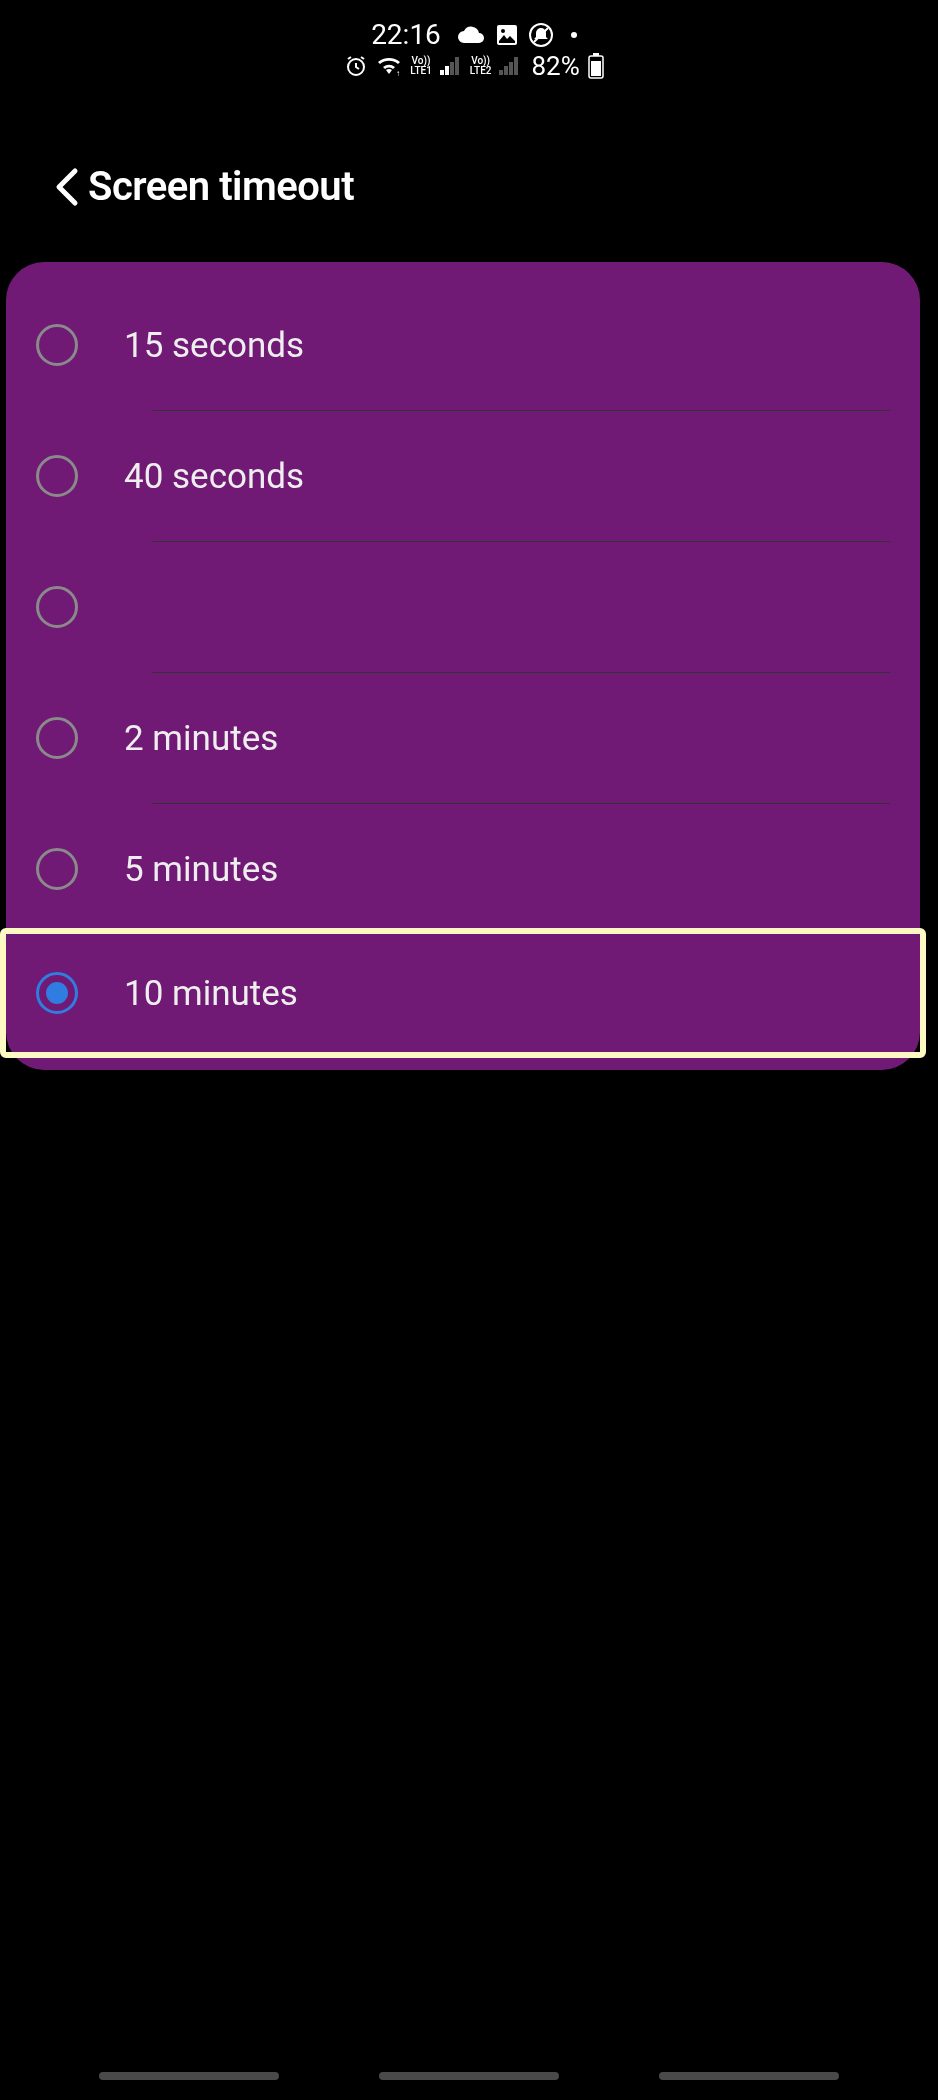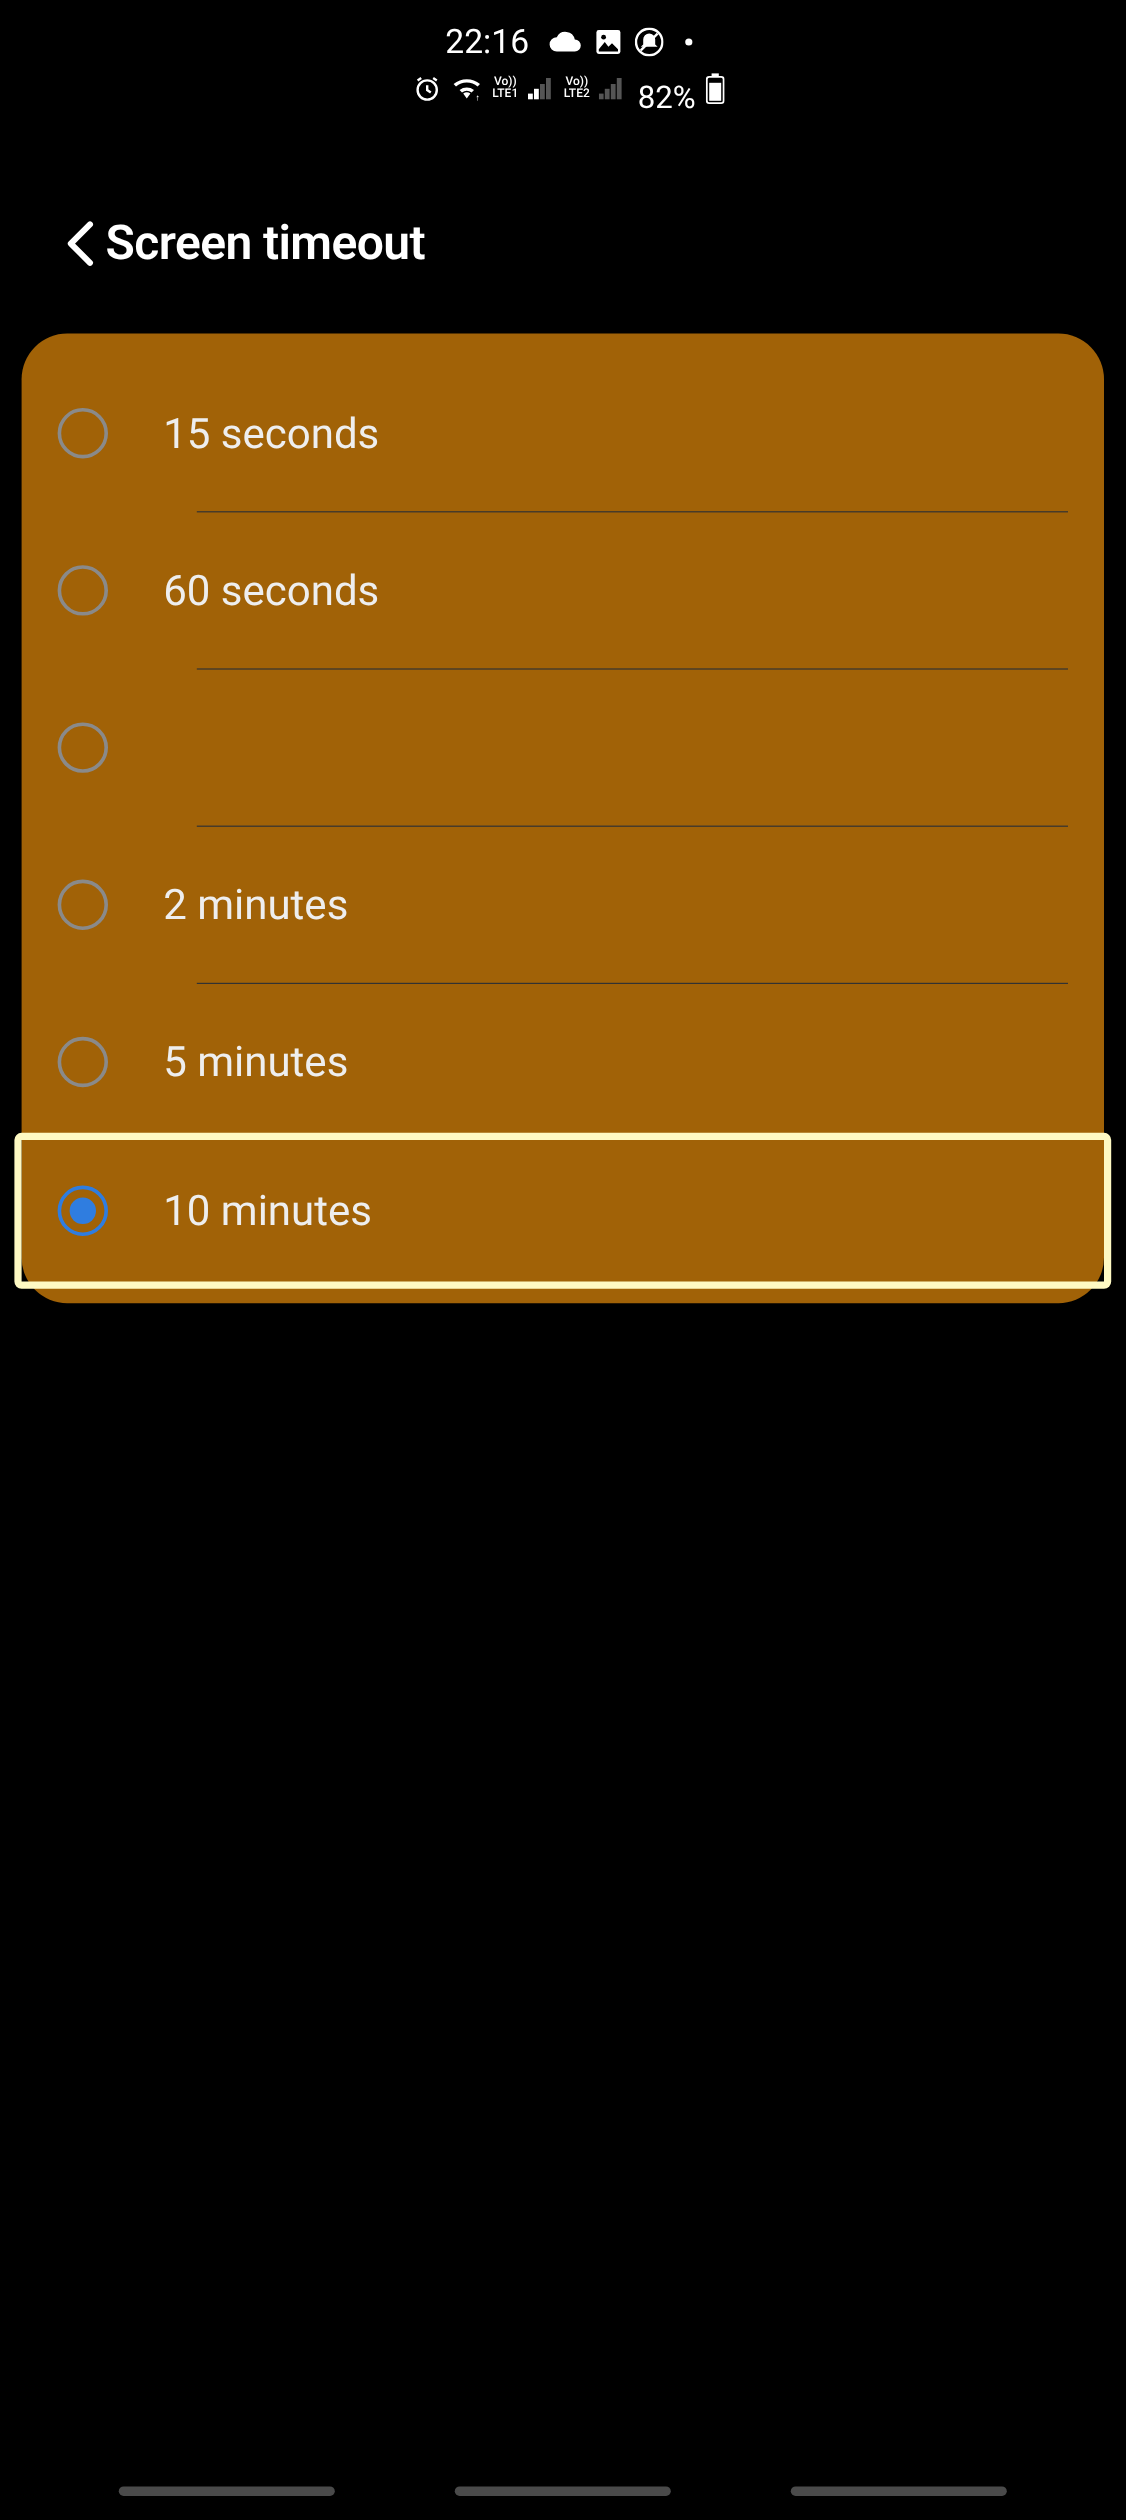--- a/index.html
+++ b/index.html
@@ -47,42 +47,41 @@
     .status-dot {
       width: 6px;
       height: 6px;
       background: #fff;
       border-radius: 50%;
       margin-left: 8px;
     }
     .battery-text {
       font-size: 26px;
       margin-left: 2px;
-      margin-top: 16px;
     }
     .header {
       display: flex;
       align-items: center;
       padding: 72px 40px 40px 44px;
     }
     .back-btn {
       display: flex;
       align-items: center;
       justify-content: center;
       width: 44px;
       height: 44px;
     }
     .page-title {
       font-size: 40px;
       font-weight: 600;
       letter-spacing: -0.5px;
     }
     .options-container {
-      margin: 12px 18px 0 18px;
-      background: #a16207;
+      margin: 12px 18px 0 6px;
+      background: #701a75;
       border-radius: 38px;
       padding: 18px 0;
     }
     .option-row {
       display: flex;
       align-items: center;
       height: 130px;
       padding: 0 30px;
       gap: 46px;
     }
@@ -237,21 +236,21 @@
 <div class="options-container">
 
   <div class="option-row">
     <div class="radio"></div>
     <div class="option-label">15 seconds</div>
   </div>
   <div class="divider"></div>
 
   <div class="option-row">
     <div class="radio"></div>
-    <div class="option-label">60 seconds</div>
+    <div class="option-label">40 seconds</div>
   </div>
   <div class="divider"></div>
 
   <div class="option-row">
     <div class="radio"></div>
   </div>
   <div class="divider"></div>
 
   <div class="option-row">
     <div class="radio"></div>

